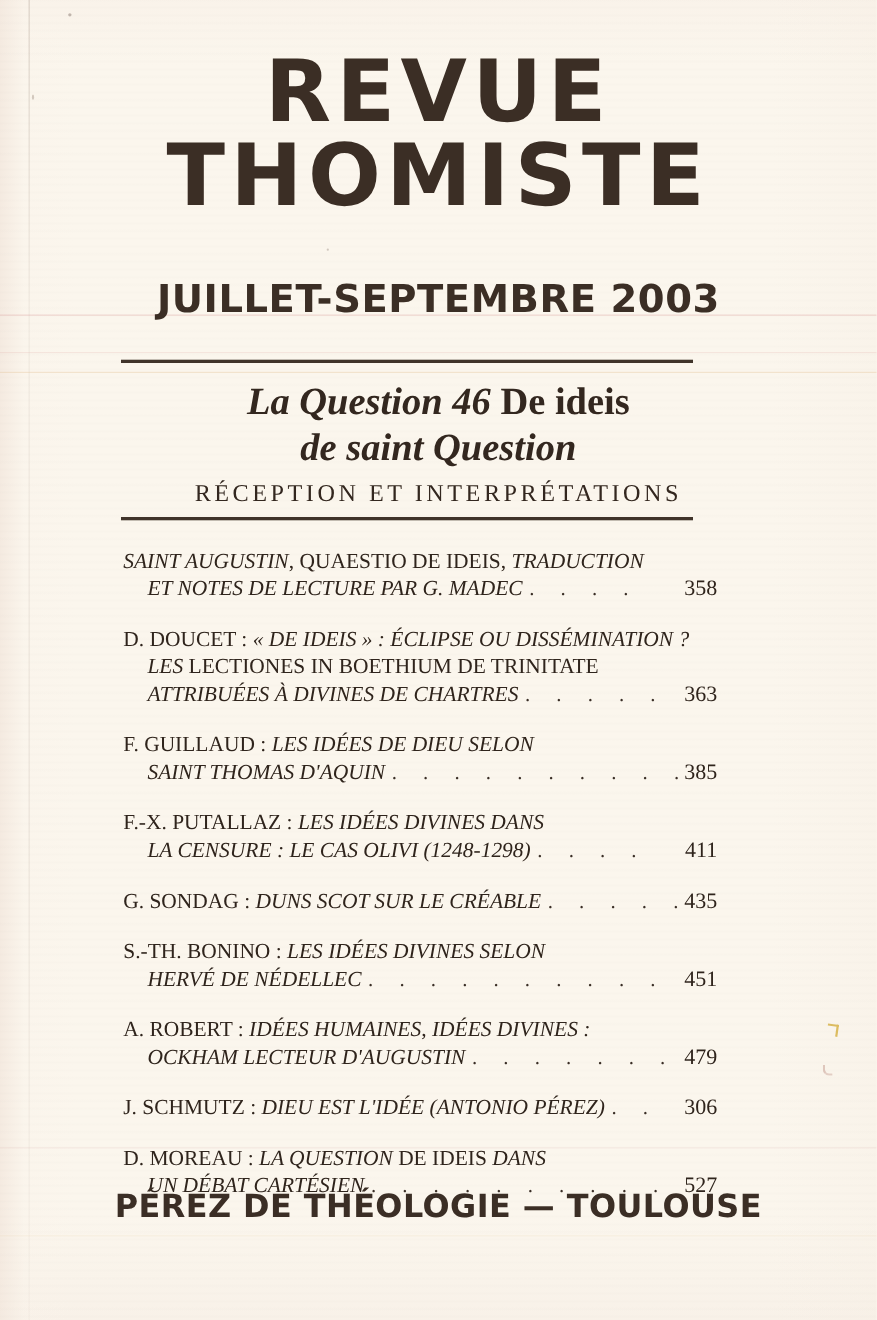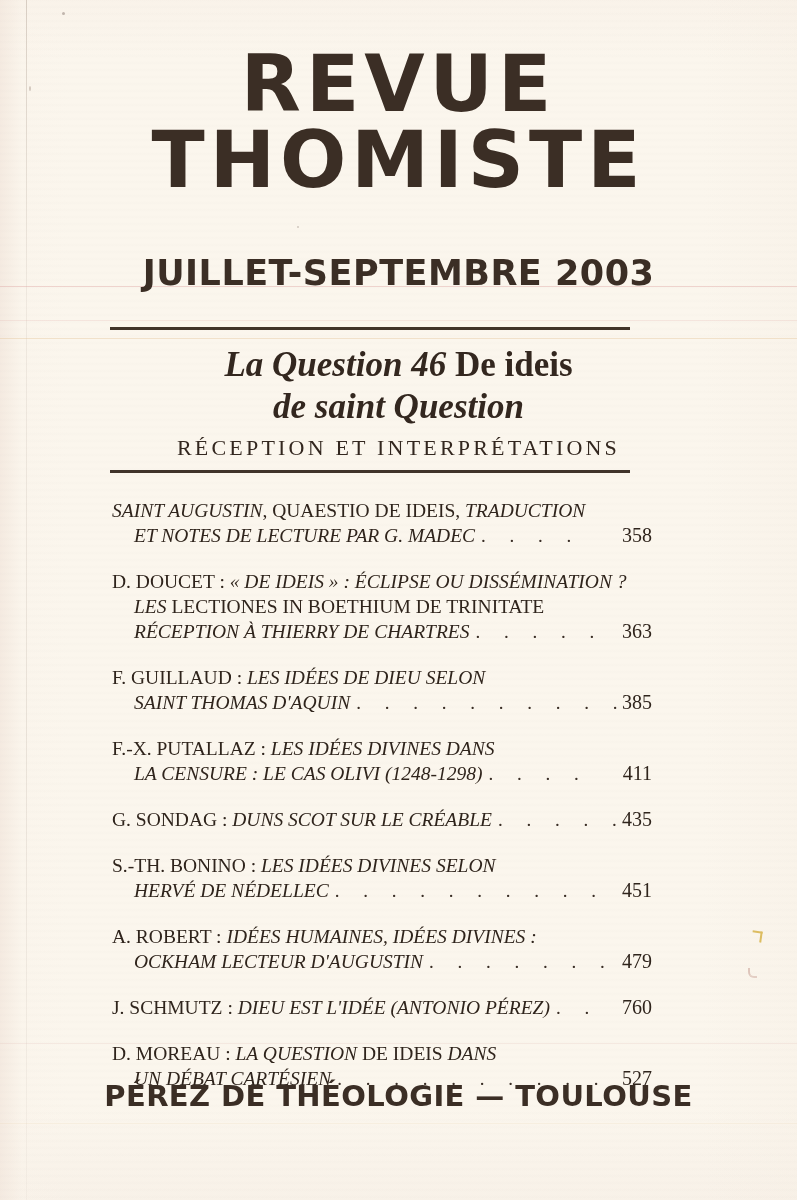--- a/index.html
+++ b/index.html
@@ -256,21 +256,21 @@
   <div class="rule rule-bottom"></div>
 
   <div class="toc" id="toc">
       <div class="toc-entry">
         <div class="toc-line"><span class="seg-italic">SAINT AUGUSTIN</span><span class="seg-roman">, QUAESTIO DE IDEIS, </span><span class="seg-italic">TRADUCTION</span></div>
         <div class="toc-line indent has-page"><span class="seg-italic">ET NOTES DE LECTURE PAR G. MADEC</span><span class="leader">.  .  .  .</span><span class="pageno">358</span></div>
       </div>
       <div class="toc-entry">
         <div class="toc-line"><span class="seg-roman">D. DOUCET : </span><span class="seg-italic">« DE IDEIS » : ÉCLIPSE OU DISSÉMINATION ?</span></div>
         <div class="toc-line indent"><span class="seg-italic">LES </span><span class="seg-roman">LECTIONES IN BOETHIUM DE TRINITATE</span></div>
-        <div class="toc-line indent has-page"><span class="seg-italic">RÉCEPTION À THIERRY DE CHARTRES</span><span class="leader">.  .  .  .  .</span><span class="pageno">363</span></div>
+        <div class="toc-line indent has-page"><span class="seg-italic">ATTRIBUÉES À DIVINES DE CHARTRES</span><span class="leader">.  .  .  .  .</span><span class="pageno">363</span></div>
       </div>
       <div class="toc-entry">
         <div class="toc-line"><span class="seg-roman">F. GUILLAUD : </span><span class="seg-italic">LES IDÉES DE DIEU SELON</span></div>
         <div class="toc-line indent has-page"><span class="seg-italic">SAINT THOMAS D'AQUIN</span><span class="leader">.  .  .  .  .  .  .  .  .  .</span><span class="pageno">385</span></div>
       </div>
       <div class="toc-entry">
         <div class="toc-line"><span class="seg-roman">F.-X. PUTALLAZ : </span><span class="seg-italic">LES IDÉES DIVINES DANS</span></div>
         <div class="toc-line indent has-page"><span class="seg-italic">LA CENSURE : LE CAS OLIVI (1248-1298)</span><span class="leader">.  .  .  .</span><span class="pageno">411</span></div>
       </div>
       <div class="toc-entry">
@@ -278,21 +278,21 @@
       </div>
       <div class="toc-entry">
         <div class="toc-line"><span class="seg-roman">S.-TH. BONINO : </span><span class="seg-italic">LES IDÉES DIVINES SELON</span></div>
         <div class="toc-line indent has-page"><span class="seg-italic">HERVÉ  DE NÉDELLEC</span><span class="leader">.  .  .  .  .  .  .  .  .  .</span><span class="pageno">451</span></div>
       </div>
       <div class="toc-entry">
         <div class="toc-line"><span class="seg-roman">A. ROBERT : </span><span class="seg-italic">IDÉES HUMAINES, IDÉES DIVINES :</span></div>
         <div class="toc-line indent has-page"><span class="seg-italic">OCKHAM LECTEUR D'AUGUSTIN</span><span class="leader">.  .  .  .  .  .  .</span><span class="pageno">479</span></div>
       </div>
       <div class="toc-entry">
-        <div class="toc-line has-page"><span class="seg-roman">J. SCHMUTZ : </span><span class="seg-italic">DIEU EST L'IDÉE (ANTONIO PÉREZ)</span><span class="leader">.  .</span><span class="pageno">760</span></div>
+        <div class="toc-line has-page"><span class="seg-roman">J. SCHMUTZ : </span><span class="seg-italic">DIEU EST L'IDÉE (ANTONIO PÉREZ)</span><span class="leader">.  .</span><span class="pageno">306</span></div>
       </div>
       <div class="toc-entry">
         <div class="toc-line"><span class="seg-roman">D. MOREAU : </span><span class="seg-italic">LA QUESTION </span><span class="seg-roman">DE IDEIS </span><span class="seg-italic">DANS</span></div>
         <div class="toc-line indent has-page"><span class="seg-italic">UN DÉBAT CARTÉSIEN</span><span class="leader">.  .  .  .  .  .  .  .  .  .</span><span class="pageno">527</span></div>
       </div>
     </div>
 
   <div class="footer">PÉREZ DE THÉOLOGIE — TOULOUSE</div>
 
 </div>

